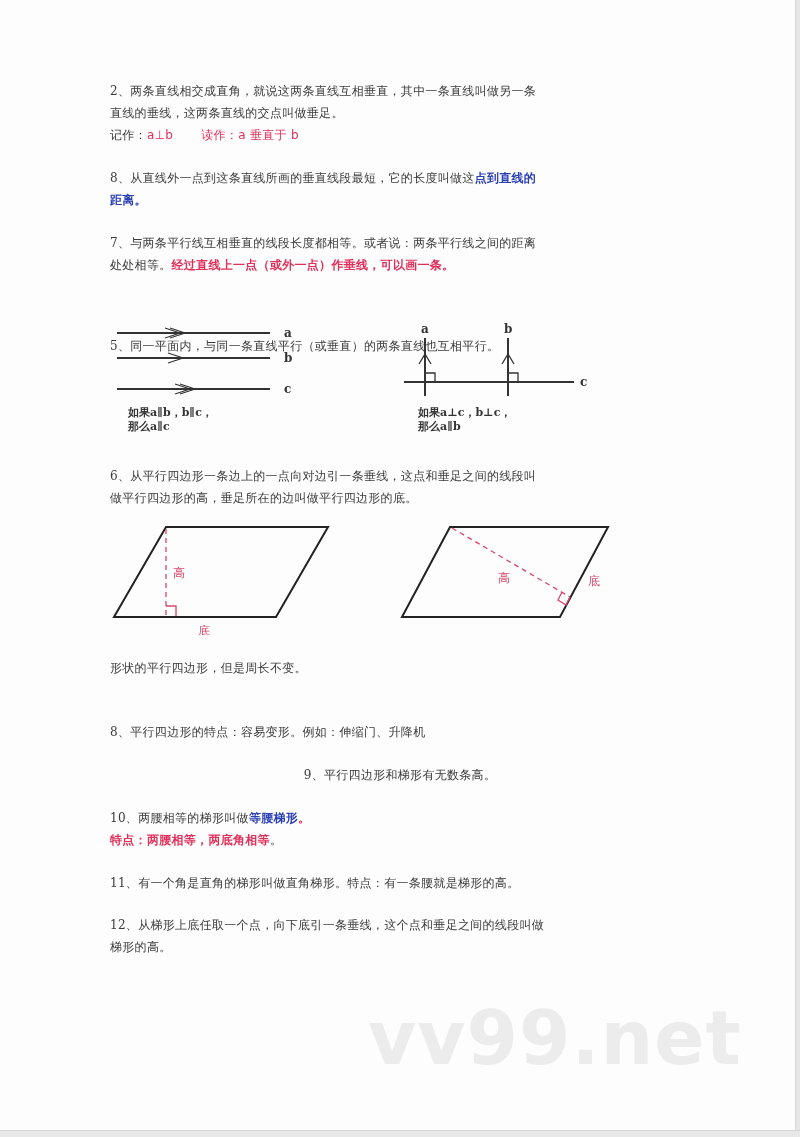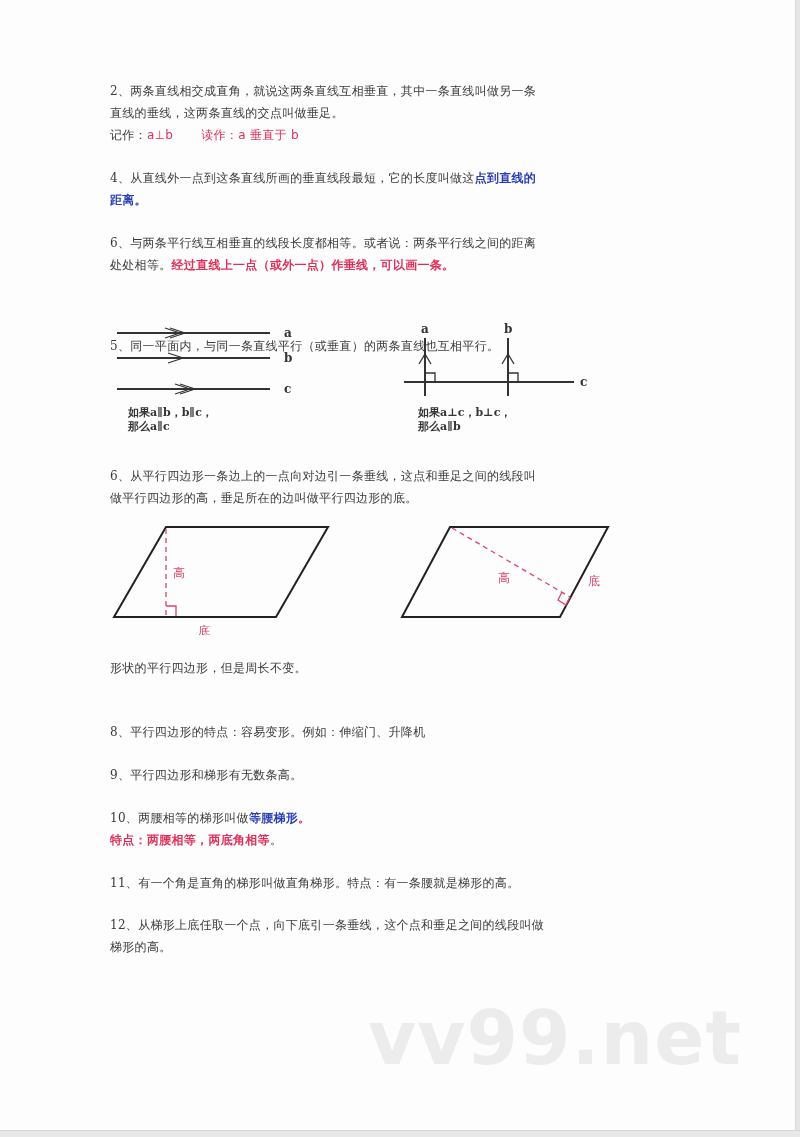--- a/index.html
+++ b/index.html
@@ -31,26 +31,26 @@
 
 <div class="p" style="top:80px;">
   <div>2、两条直线相交成直角，就说这两条直线互相垂直，其中一条直线叫做另一条</div>
   <div>直线的垂线，这两条直线的交点叫做垂足。</div>
   <div>
     <span>记作：</span><span class="red-thin">a⊥b</span><span class="gap"></span><span class="red-thin">读作：</span><span class="red-thin">a 垂直于 b</span>
   </div>
 </div>
 
 <div class="p" style="top:167px;">
-  <div><span>4、从直线外一点到这条直线所画的垂直线段最短，它的长度叫做这</span><span class="blue">点到直线的</span></div>
+  <div><span>8、从直线外一点到这条直线所画的垂直线段最短，它的长度叫做这</span><span class="blue">点到直线的</span></div>
   <div class="blue">距离。</div>
 </div>
 
 <div class="p" style="top:232px;">
-  <div>6、与两条平行线互相垂直的线段长度都相等。或者说：两条平行线之间的距离</div>
+  <div>7、与两条平行线互相垂直的线段长度都相等。或者说：两条平行线之间的距离</div>
   <div><span>处处相等。</span><span class="red">经过直线上一点（或外一点）作垂线，可以画一条。</span></div>
 </div>
 
 <div class="p" style="top:311px;margin-top:24px;">
   <div>5、同一平面内，与同一条直线平行（或垂直）的两条直线也互相平行。</div>
 </div>
 
 <svg class="diagram" style="left:100px; top:318px;" width="200" height="122">
   <g stroke="#333" stroke-width="2" fill="none">
     <line x1="17" y1="15" x2="170" y2="15"></line>
@@ -111,21 +111,21 @@
 </svg>
 
 <div class="p" style="top:657px;">
   <div>形状的平行四边形，但是周长不变。</div>
 </div>
 
 <div class="p" style="top:721px;">
   <div>8、平行四边形的特点：容易变形。例如：伸缩门、升降机</div>
 </div>
 
-<div class="p" style="top:764px;">
+<div class="p" style="top:764px;text-align:center;">
   <div>9、平行四边形和梯形有无数条高。</div>
 </div>
 
 <div class="p" style="top:807px;">
   <div><span>10、两腰相等的梯形叫做</span><span class="blue">等腰梯形</span><span class="red">。</span></div>
   <div><span class="red">特点：两腰相等，两底角相等</span><span>。</span></div>
 </div>
 
 <div class="p" style="top:872px;">
   <div>11、有一个角是直角的梯形叫做直角梯形。特点：有一条腰就是梯形的高。</div>

